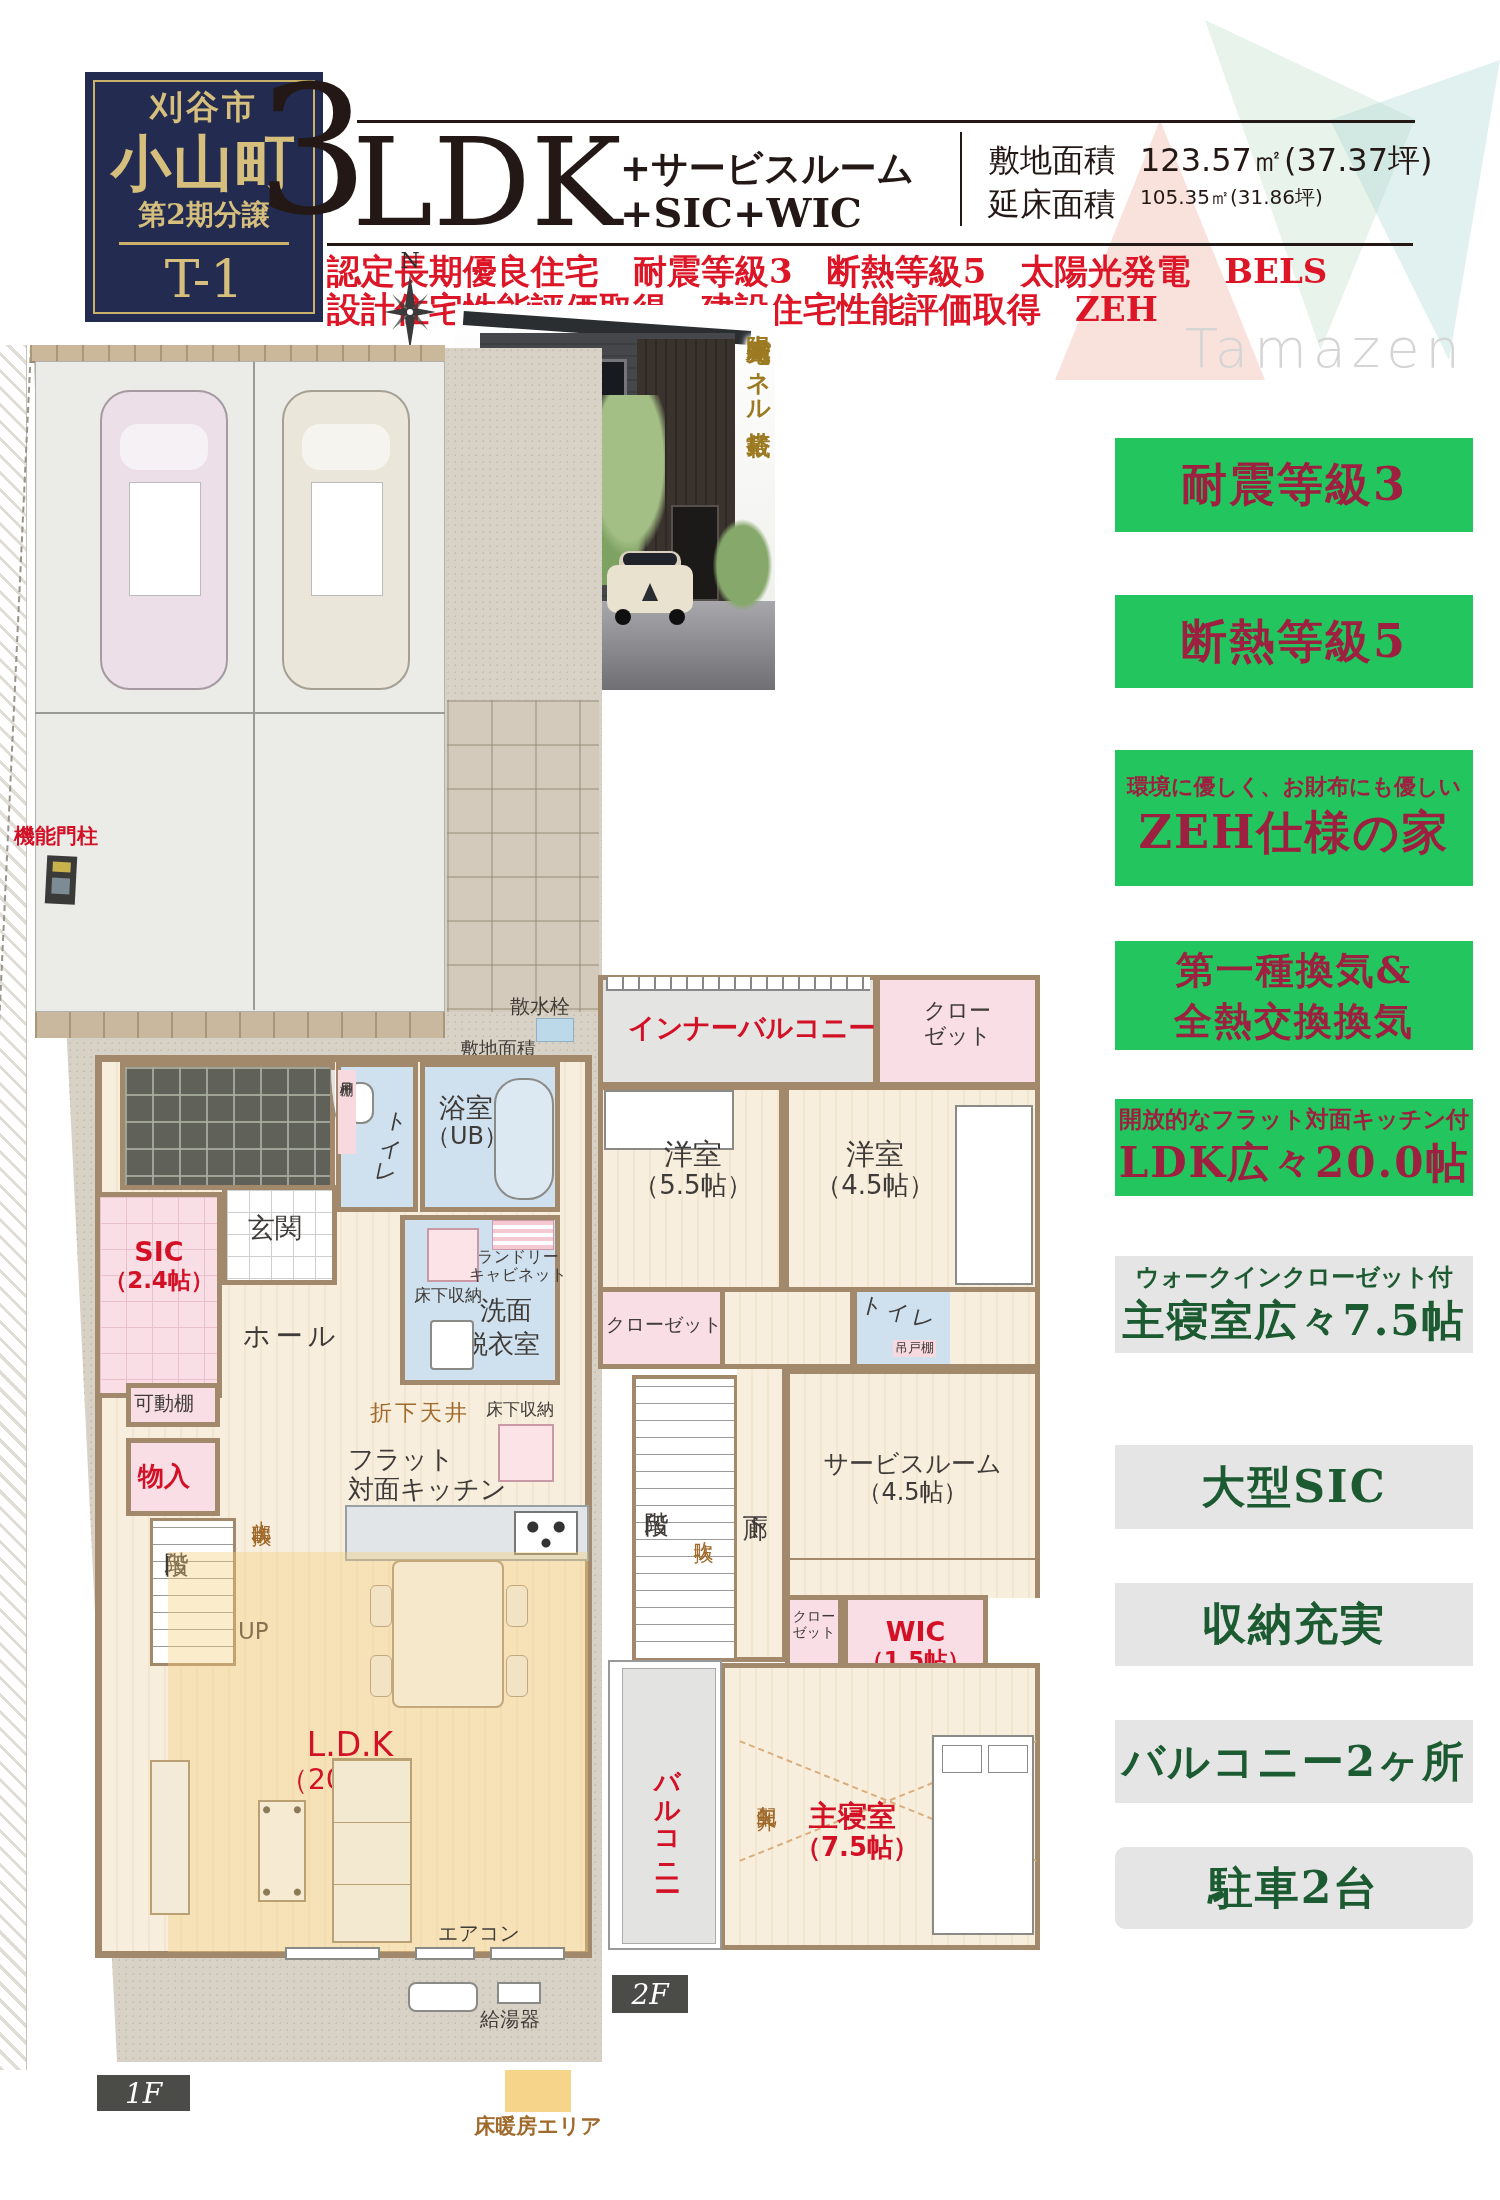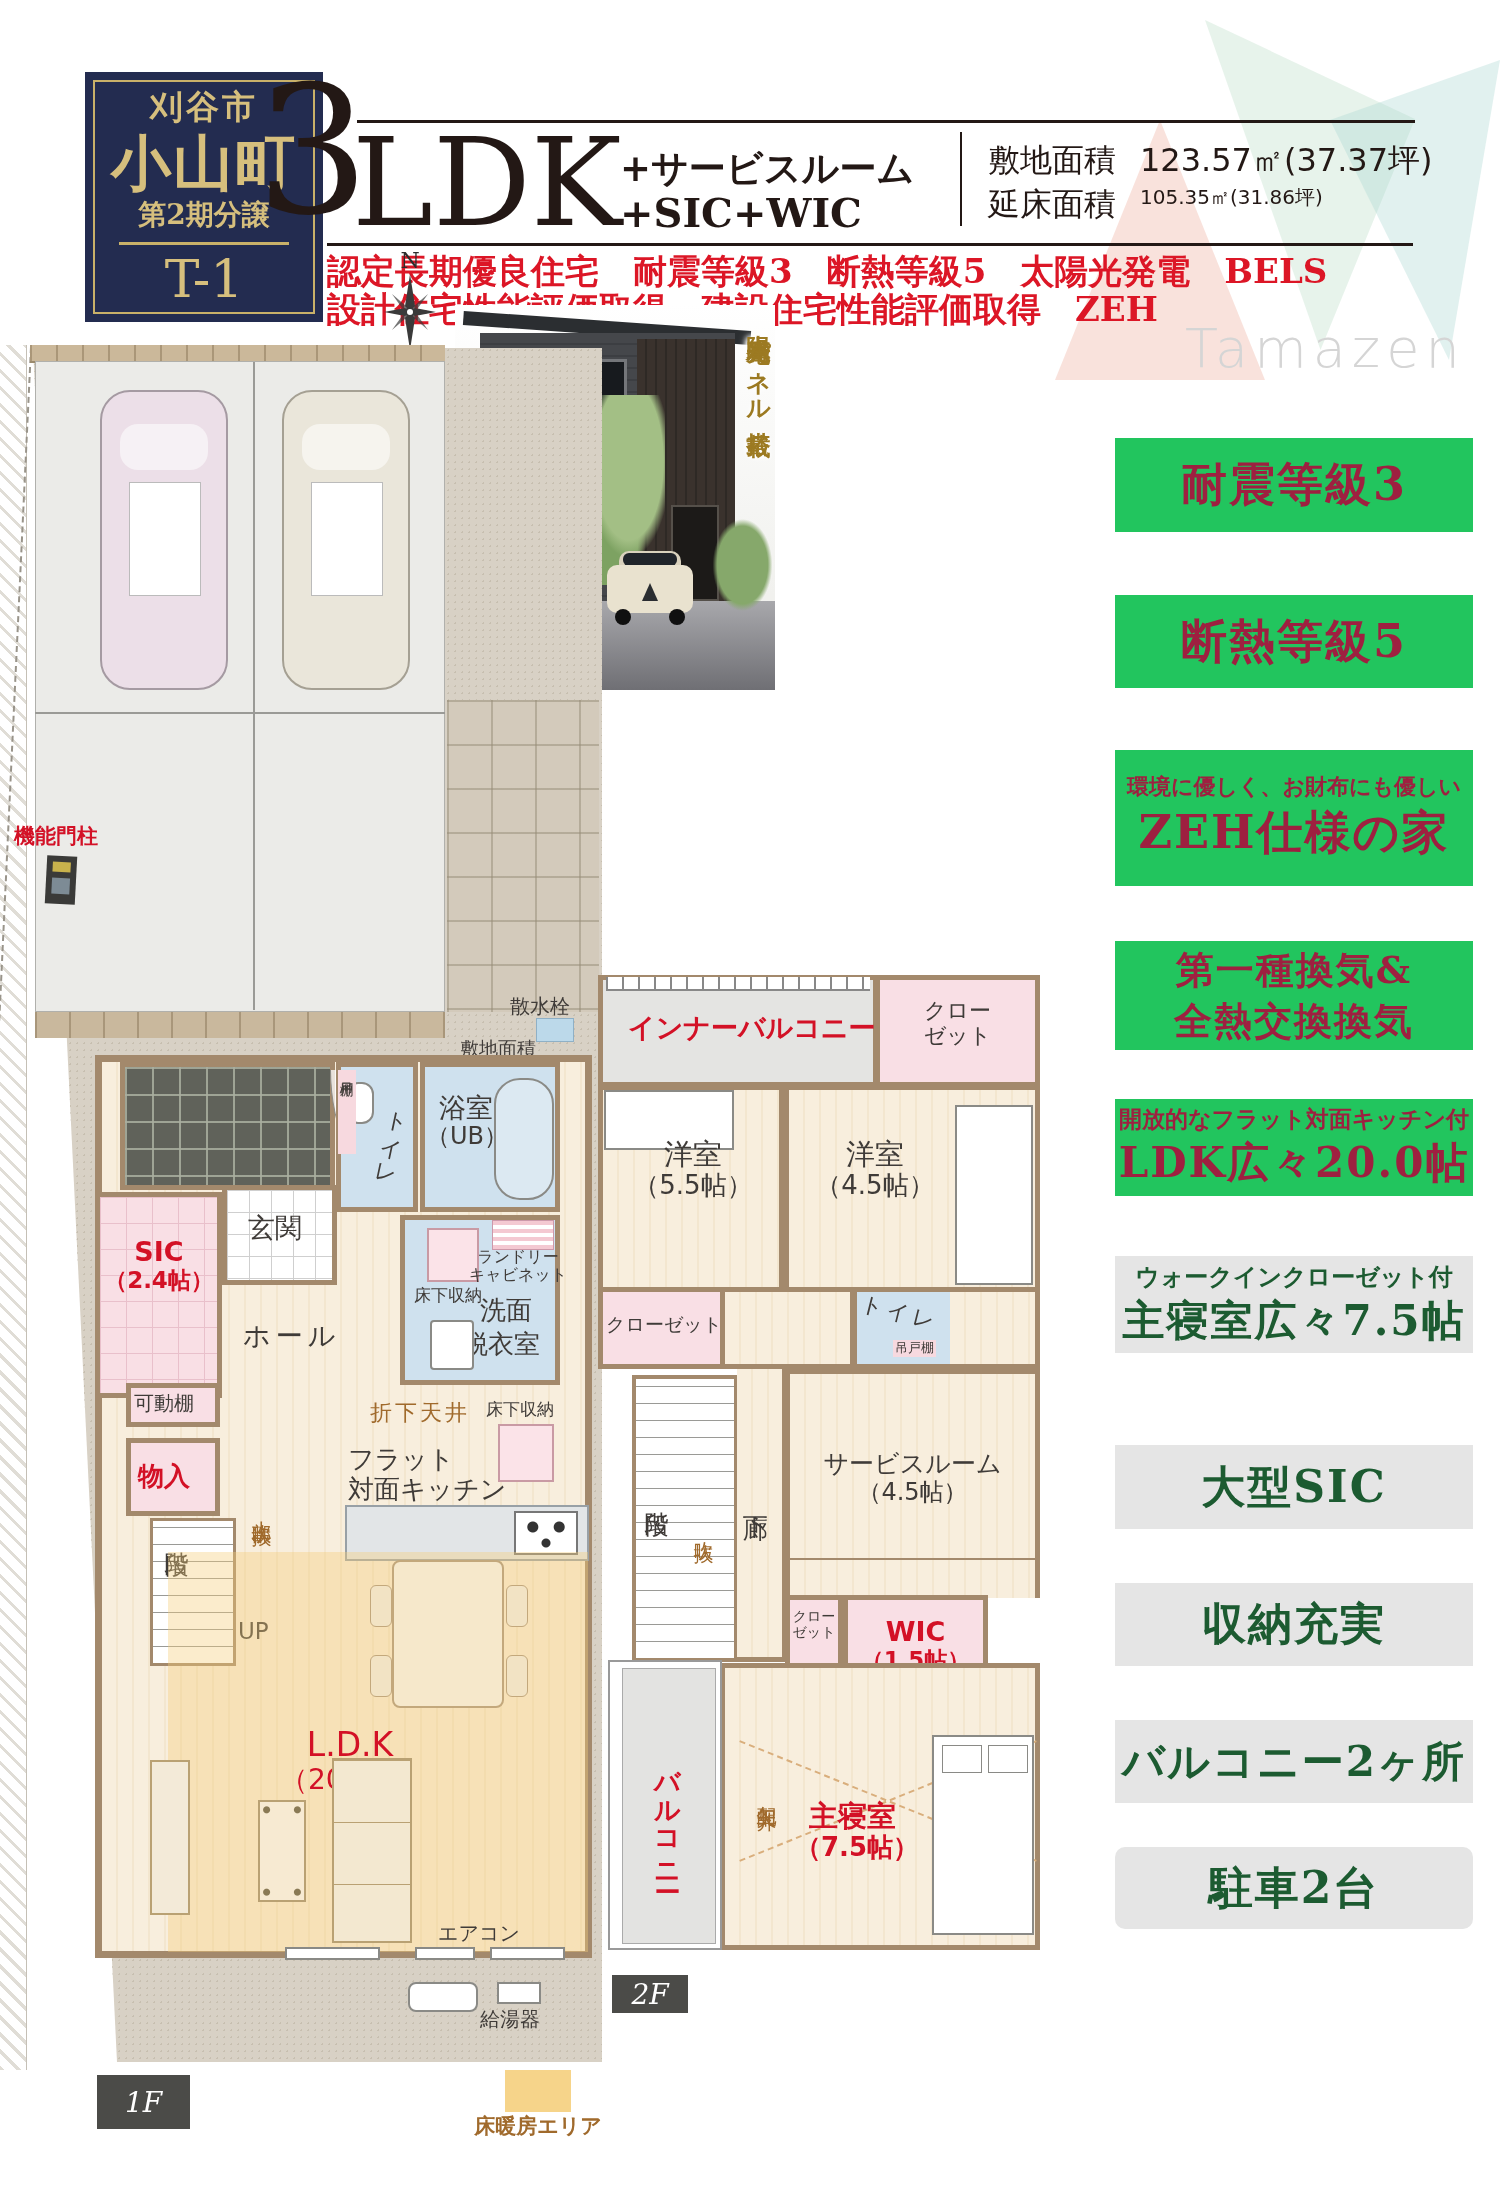--- a/index.html
+++ b/index.html
@@ -251,21 +251,21 @@
   <div class="abs" style="left:150px;top:1760px;width:40px;height:155px;background:#f3ead8;border:2px solid #b9a173;box-sizing:border-box;"></div>
   <div class="abs" style="left:258px;top:1800px;width:48px;height:102px;background:#f7ead2;border:2px solid #b9a173;box-sizing:border-box;background-image:radial-gradient(circle at 15% 8%,#8a7a55 3px,transparent 4px),radial-gradient(circle at 85% 8%,#8a7a55 3px,transparent 4px),radial-gradient(circle at 15% 92%,#8a7a55 3px,transparent 4px),radial-gradient(circle at 85% 92%,#8a7a55 3px,transparent 4px);"></div>
   <div class="abs" style="left:332px;top:1758px;width:80px;height:185px;background:#f3e8d0;border:2px solid #b9a173;box-sizing:border-box;background-image:linear-gradient(#b9a173 1px,transparent 1px);background-size:100% 62px;"></div>
   <span class="lbl" style="left:438px;top:1922px;font-size:20px;">エアコン</span>
   <div class="whitebx" style="left:285px;top:1947px;width:95px;height:13px;"></div>
   <div class="whitebx" style="left:415px;top:1947px;width:60px;height:13px;"></div>
   <div class="whitebx" style="left:490px;top:1947px;width:75px;height:13px;"></div>
   <div class="whitebx" style="left:408px;top:1982px;width:70px;height:30px;border-radius:8px;"></div>
   <div class="whitebx" style="left:497px;top:1982px;width:44px;height:22px;"></div>
   <span class="lbl" style="left:480px;top:2008px;font-size:20px;">給湯器</span>
-  <div class="tag" style="left:97px;top:2075px;width:93px;height:54px;">
+  <div class="tag" style="left:97px;top:2075px;width:93px;height:36px;">
     <span>1F</span>
   </div>
   <div class="abs" style="left:505px;top:2070px;width:66px;height:42px;background:#f6d48a;"></div>
   <span class="lbl brown cen" style="left:470px;top:2114px;width:136px;font-size:21px;font-weight:bold;">床暖房エリア</span>
 
   <div class="room grayrm" style="left:598px;top:975px;width:280px;height:112px;"></div>
   <div class="abs" style="left:606px;top:977px;width:264px;height:12px;background:#fff;border-bottom:2px solid #888;background-image:repeating-linear-gradient(90deg,#888 0 2px,transparent 2px 16px);"></div>
   <span class="lbl red" style="left:628px;top:1012px;font-size:27px;font-weight:bold;">インナーバルコニー</span>
   <div class="room pinkrm" style="left:875px;top:975px;width:165px;height:112px;"></div>
   <div class="lbl cen" style="left:900px;top:998px;width:115px;">

